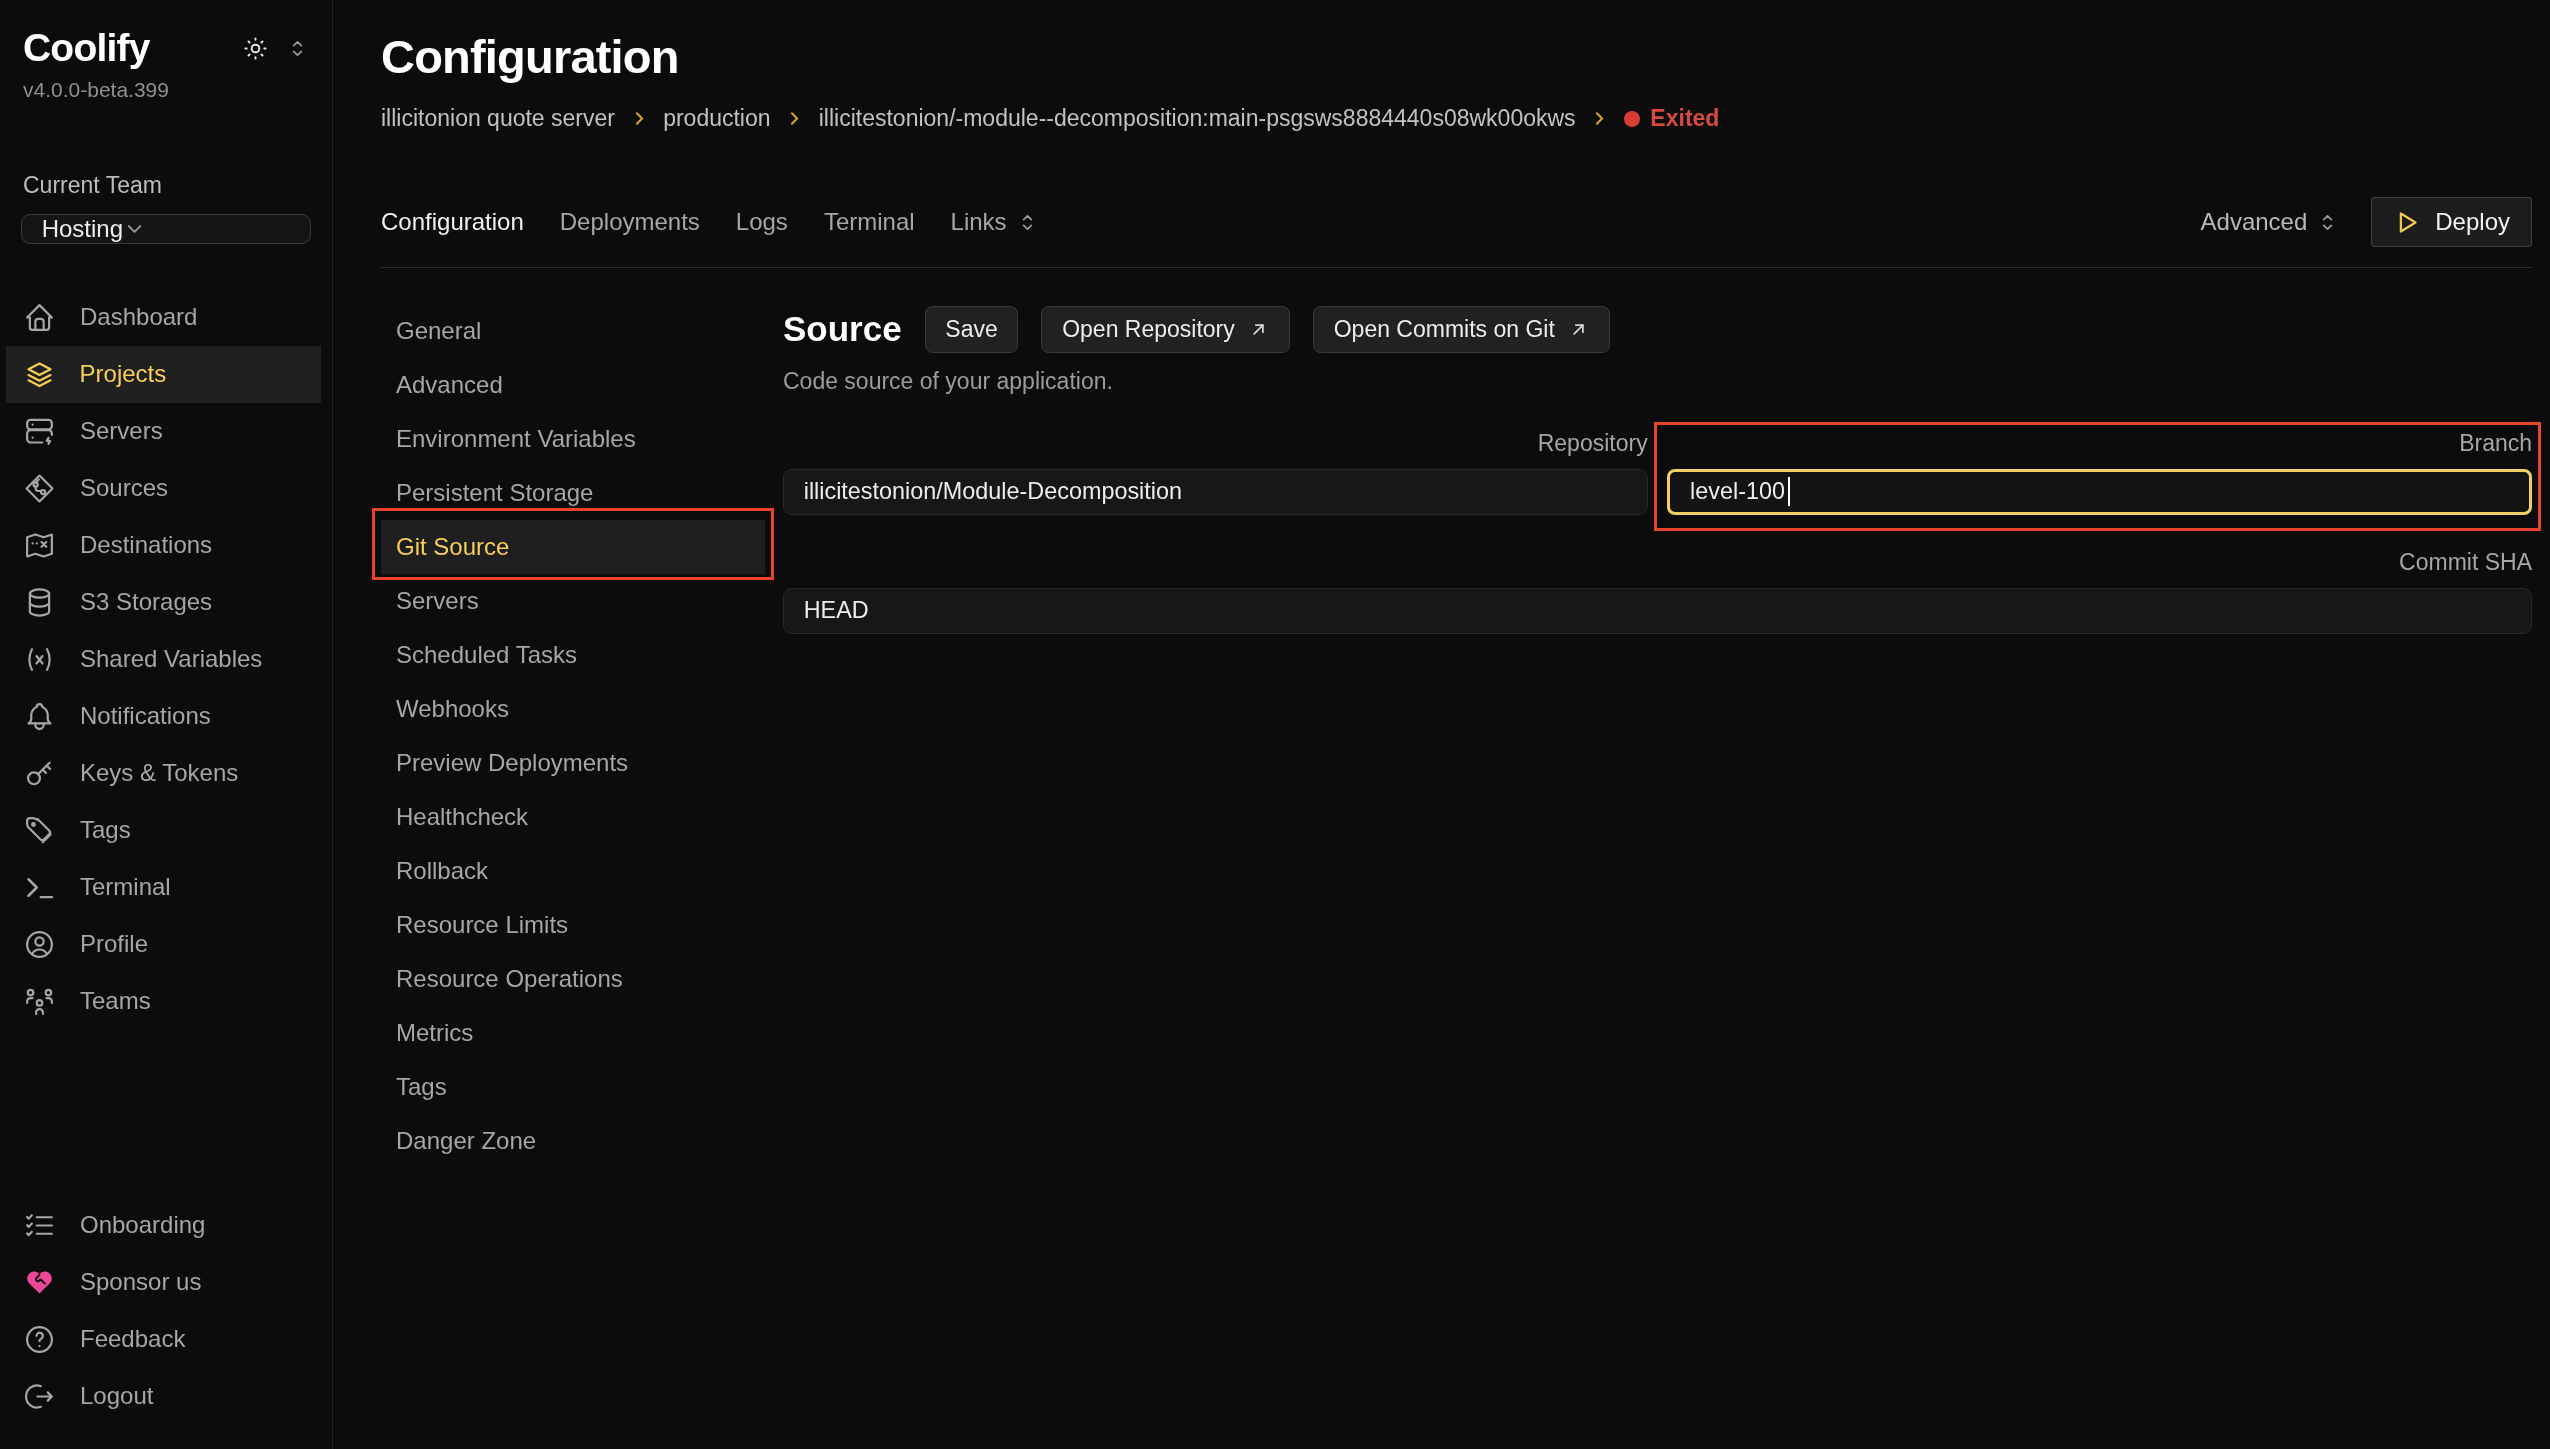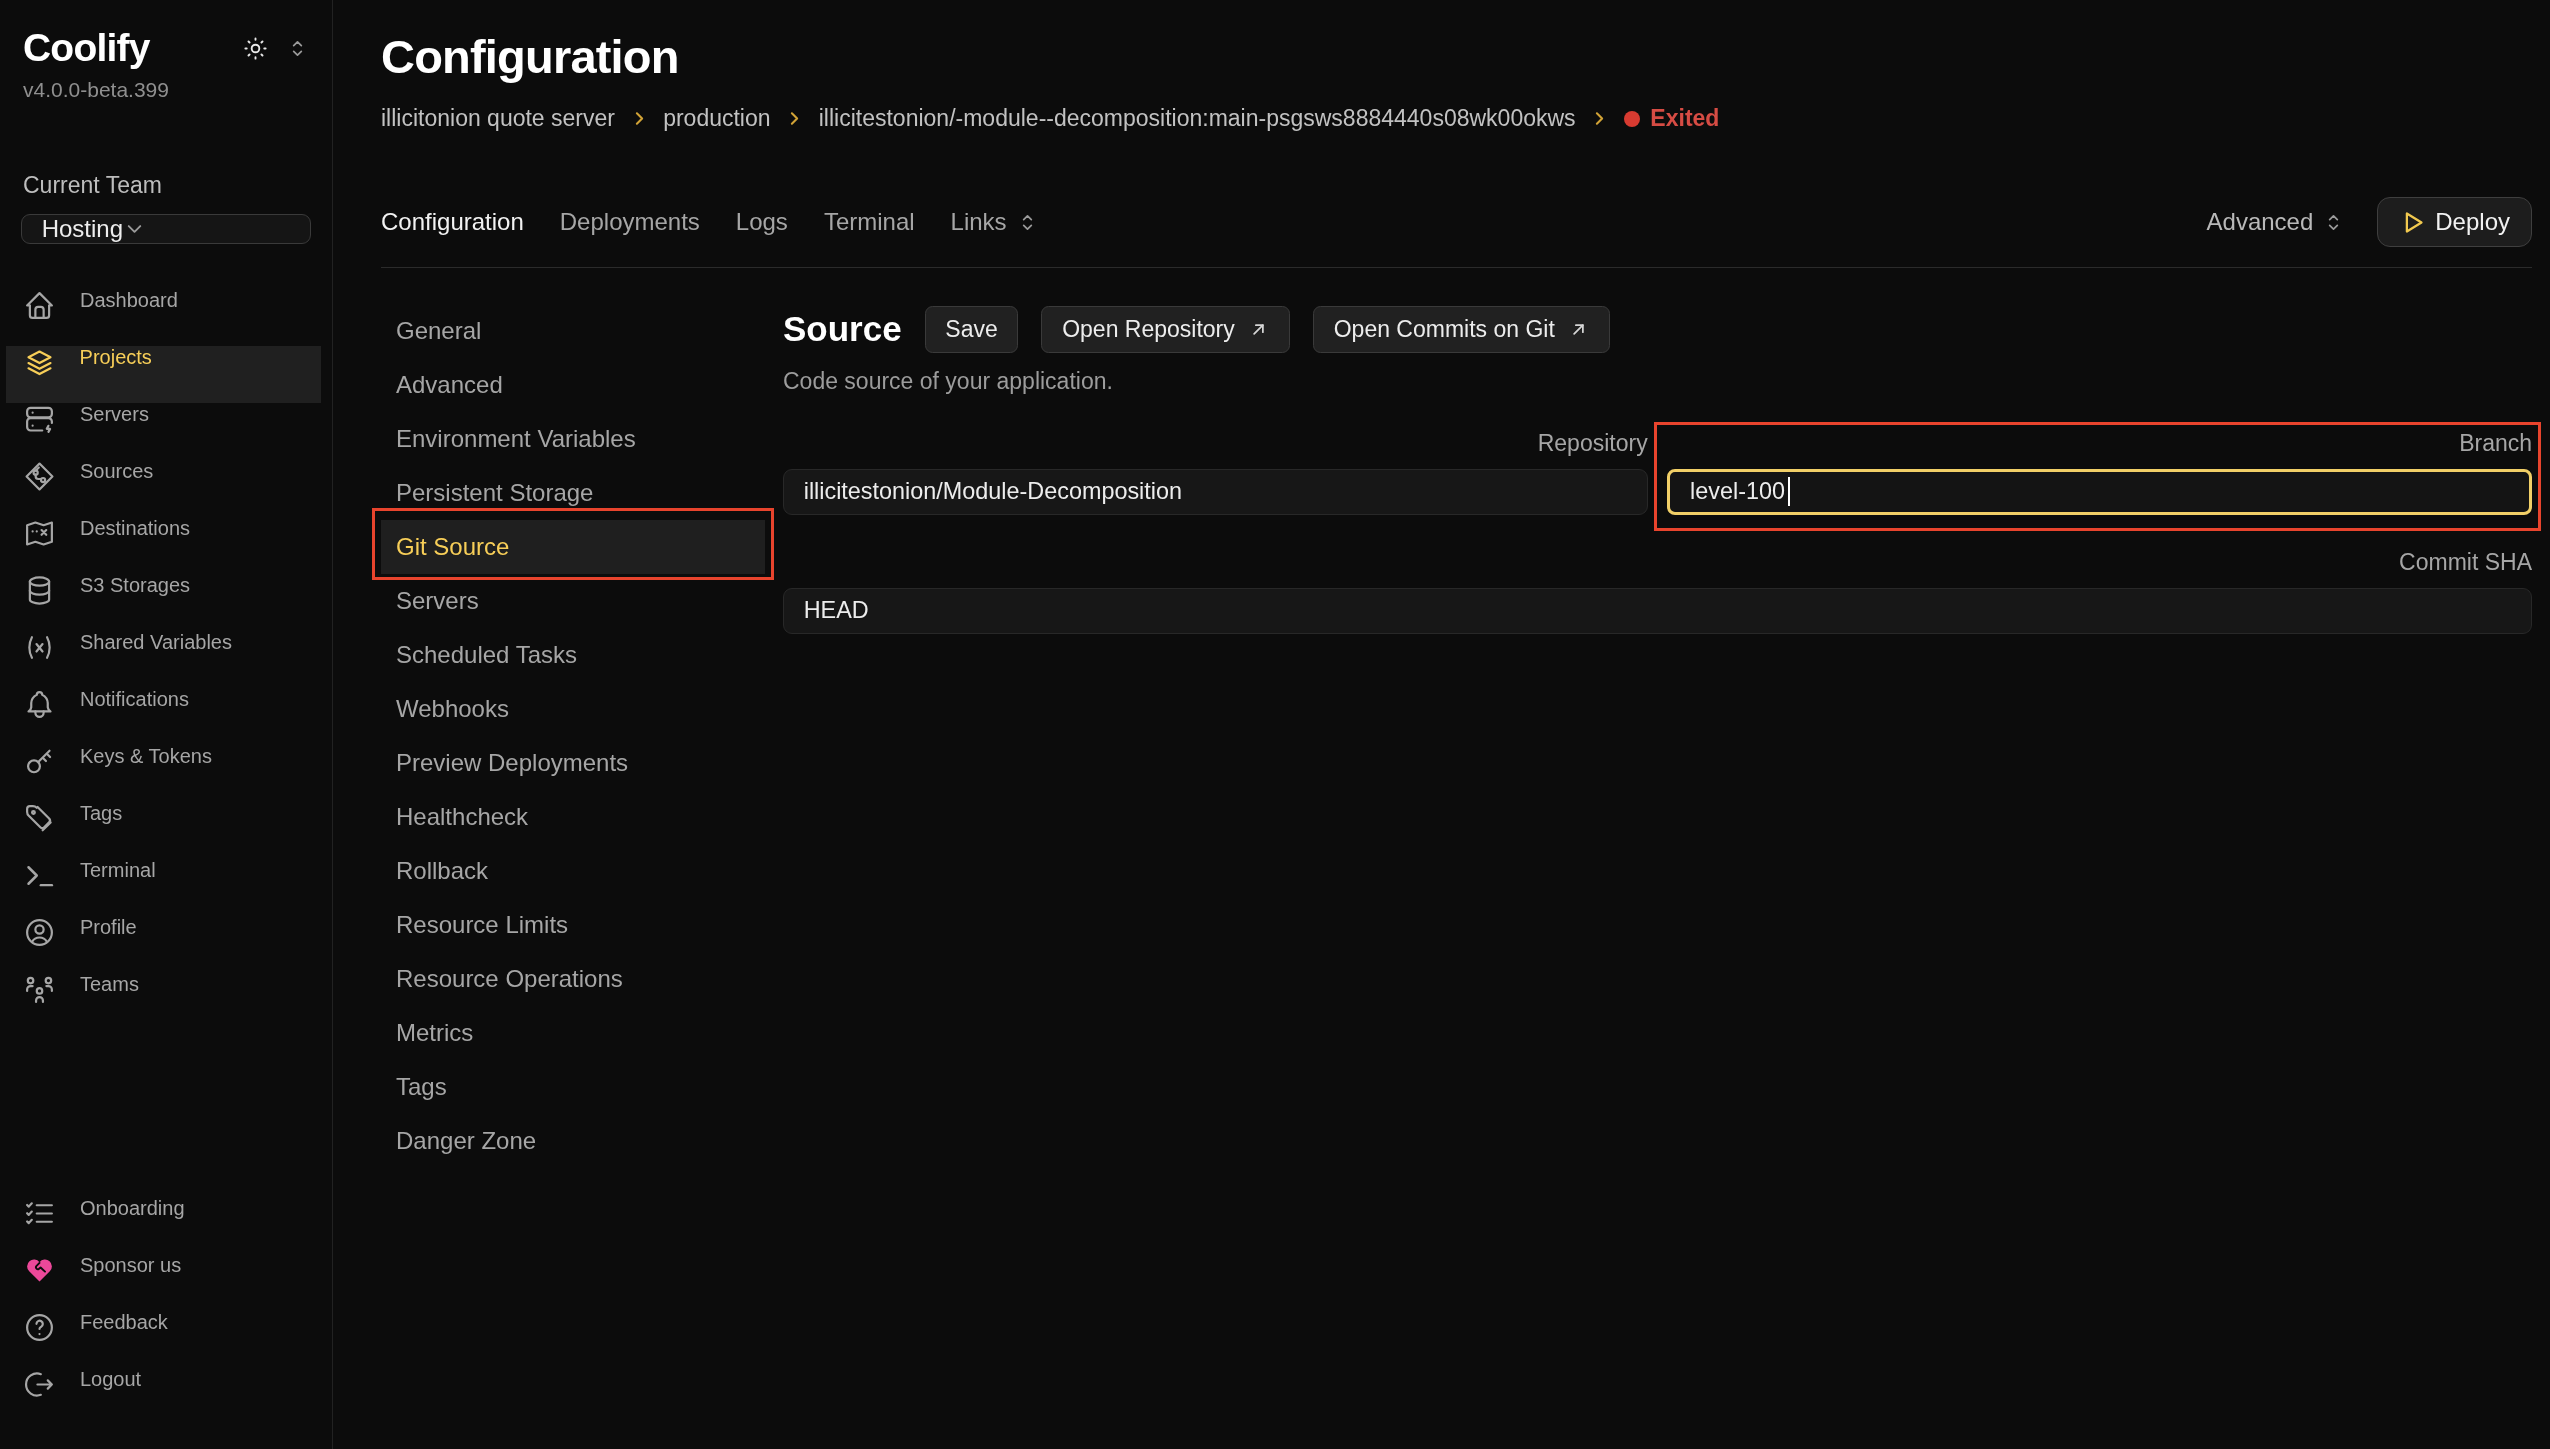--- a/index.html
+++ b/index.html
@@ -19,21 +19,21 @@
   .logo { font-size:39px; font-weight:800; color:#ffffff; letter-spacing:-0.8px; }
   .logo-icons { display:flex; align-items:center; gap:16.6px; margin-top:9px; }
   .icon-sun { width:27px; height:27px; color:#e8e8e8; }
   .icon-selector-sm { width:23px; height:23px; color:#9a9a9a; }
   .version { color:#8f8f8f; font-size:21px; padding:7.6px 23px 0; }
   .team-label { color:#bdbdbd; font-size:23px; margin:70px 23px 0; }
   .team-select { margin:15px 21px 0; height:30px; background:#151515; border:1.5px solid #3a3a3a; border-radius:9px; display:flex; align-items:center; padding:0 15px 0 19.7px; color:#ededed; font-size:24px; cursor:pointer; }
   .team-chevron { width:23px; height:23px; color:#9a9a9a; }
   .nav { margin-top:45px; display:flex; flex-direction:column; }
   .nav-bottom { margin-top:auto; display:flex; flex-direction:column; padding-bottom:4.5px; }
-  .nav-item { height:57px; display:flex; gap:24px; padding-left:23px; margin-right:10.6px; color:#a6a6a6; font-size:20px; cursor:pointer; }
+  .nav-item { height:57px; display:flex; align-items:center; gap:24px; padding-left:23px; margin-right:10.6px; color:#a6a6a6; font-size:24px; cursor:pointer; }
   .nav-item .nav-icon { width:33px; height:33px; min-width:33px; color:#a6a6a6; }
   .nav-item.active { background:#202020; color:#f7ce58; margin-left:6px; padding-left:16.6px; }
   .nav-item.active .nav-icon { color:#f7ce58; }
   .nav-icon.pink { color:#ec4899; }
 
   
   .main { flex:1; padding:29px 18px 0 48px; display:flex; flex-direction:column; min-width:0; }
   .page-title { font-size:47px; font-weight:800; color:#ffffff; letter-spacing:-0.8px; }
   .breadcrumb { display:flex; align-items:center; gap:13.6px; margin-top:21px; font-size:23px; color:#c2c2c2; }
   .crumb { white-space:nowrap; cursor:pointer; }
@@ -42,21 +42,21 @@
   .status-dot { width:16px; height:16px; border-radius:50%; background:#d83b31; }
   .status-text { color:#d64c44; font-weight:700; font-size:23px; }
 
   .tabs-row { display:flex; align-items:center; margin-top:65px; border-bottom:1.5px solid #2b2b2b; padding-bottom:19.7px; }
   .tabs { display:flex; align-items:center; gap:36px; font-size:24px; color:#a6a6a6; }
   .tab { display:flex; align-items:center; gap:9px; cursor:pointer; }
   .tab.active { color:#f2f2f2; }
   .tab-chevron { width:23px; height:23px; color:#9a9a9a; }
   .tabs-right { margin-left:auto; display:flex; align-items:center; gap:32px; }
   .advanced { display:flex; align-items:center; gap:9px; color:#b9b9b9; font-size:24px; cursor:pointer; }
-  .deploy-btn { display:flex; align-items:center; gap:9px; background:#1d1d1d; border:1.5px solid #3f3f3f; border-radius:13px; height:50px; padding:0 21px; color:#f2f2f2; font-size:24px; cursor:pointer; }
+  .deploy-btn { display:flex; align-items:center; gap:15px; background:#1d1d1d; border:1.5px solid #3f3f3f; border-radius:3px; height:50px; padding:0 21px; color:#f2f2f2; font-size:24px; cursor:pointer; }
   .play-icon { width:27px; height:27px; color:#f1c94f; }
 
   .content { display:flex; flex:1; min-height:0; }
   .subnav { width:402px; min-width:402px; padding-top:36px; display:flex; flex-direction:column; }
   .subnav-item { height:54px; display:flex; align-items:center; padding-left:15px; margin-right:18px; color:#a6a6a6; font-size:24px; cursor:pointer; position:relative; }
   .subnav-item.active { background:#1f1f1f; color:#f7ce58; }
   .annotation-box { position:absolute; border:3.8px solid #e8442d; pointer-events:none; z-index:5; }
   .subnav-annotation { top:-12px; bottom:-6px; left:-9px; right:-9px; }
 
   .form { flex:1; padding-top:38px; min-width:0; }

